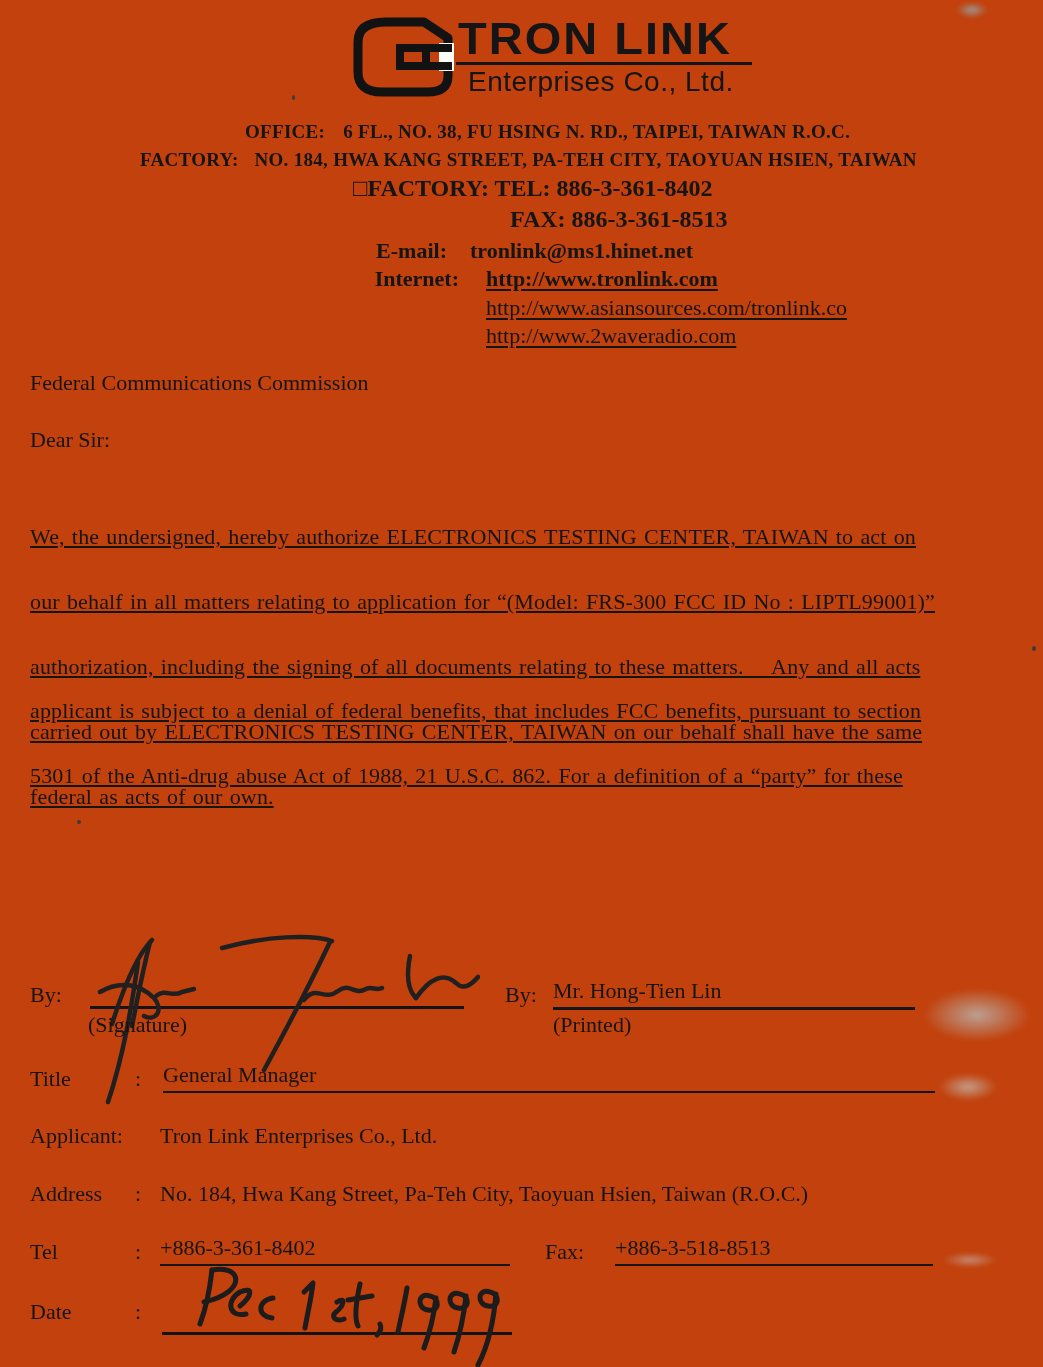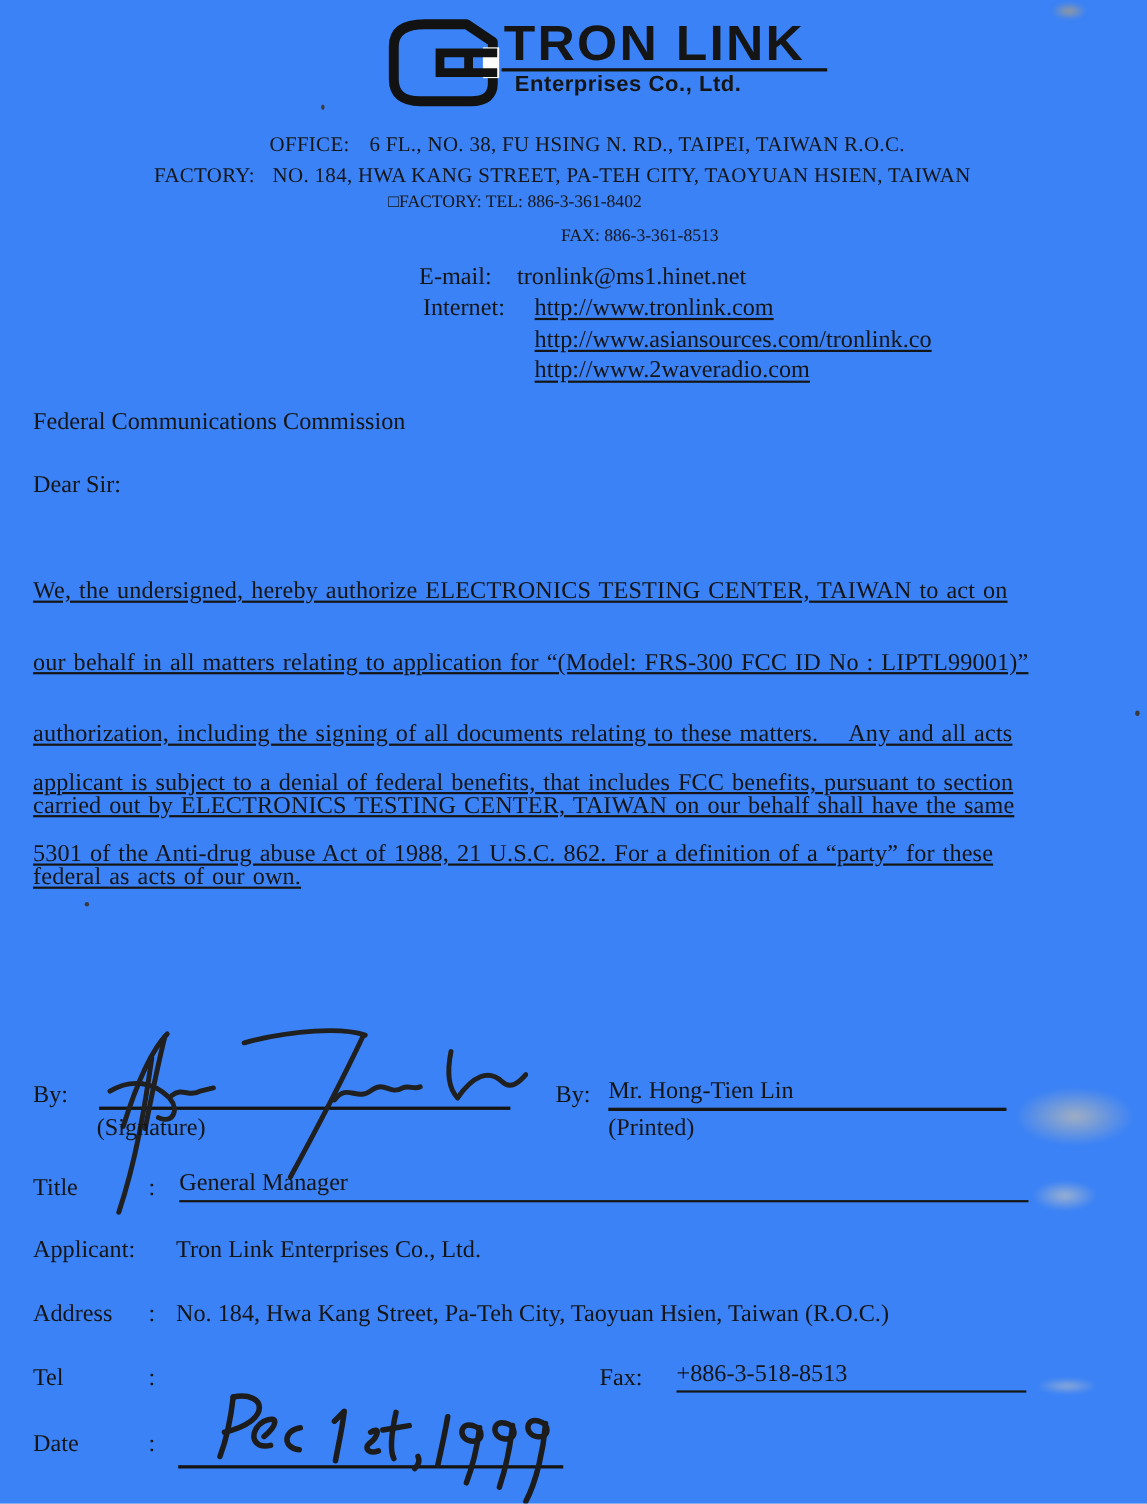--- a/index.html
+++ b/index.html
@@ -1,28 +1,28 @@
 <!DOCTYPE html>
 <html><head>
 <meta charset="utf-8">
 <style>
   html,body{margin:0;padding:0;background:#e8e8e6;}
   .page{
     position:relative;width:1043px;height:1367px;margin:0 auto;
-    background:#3b82f6;color:#151515;
+    background:#c2410c;color:#151515;
     font-family:"Liberation Serif",serif;overflow:hidden;
   }
   .abs{position:absolute;white-space:pre;}
-  .b{font-weight:normal;}
+  .b{font-weight:bold;}
   .sans{font-family:"Liberation Sans",sans-serif;}
   .fs19{font-size:19px;letter-spacing:.3px;}
   .fs22{font-size:22px;}
-  .fs24{font-size:16px;text-align:right;}
+  .fs24{font-size:24px;text-align:right;}
   .brand{font-size:47px;font-weight:bold;letter-spacing:2px;transform:scaleY(.96);transform-origin:top left;}
-  .brand-sub{font-size:20px;font-weight:bold;letter-spacing:.5px;}
+  .brand-sub{font-size:28px;font-weight:normal;letter-spacing:.5px;}
   .rule{background:#141414;}
   .u{text-decoration:underline;text-decoration-thickness:2px;text-underline-offset:3px;}
   .body-line{font-size:22px;line-height:29px;letter-spacing:.15px;word-spacing:1.5px;white-space:pre;text-decoration:underline;}
   .lbl-right{text-align:right;}
   .ulspan{display:inline-block;border-bottom:2.5px solid #161616;padding-bottom:3px;white-space:pre;}
   .smudge{position:absolute;border-radius:50%;filter:blur(2px);}
   .dot{position:absolute;background:#3a3a3a;border-radius:50%;}
   svg{display:block;}
 </style>
 </head>
@@ -105,20 +105,21 @@
 
   <div class="abs fs22" style="left:30px;top:1123px">Applicant:</div>
   <div class="abs fs22" style="left:160px;top:1123px">Tron Link Enterprises Co., Ltd.</div>
 
   <div class="abs fs22" style="left:30px;top:1181px">Address</div>
   <div class="abs fs22" style="left:135px;top:1181px">:</div>
   <div class="abs fs22" style="left:160px;top:1181px">No. 184, Hwa Kang Street, Pa-Teh City, Taoyuan Hsien, Taiwan (R.O.C.)</div>
 
   <div class="abs fs22" style="left:30px;top:1239px">Tel</div>
   <div class="abs fs22" style="left:135px;top:1239px">:</div>
+  <div class="abs" style="left:160px;top:1235px"><span class="ulspan fs22" style="width:350px">+886-3-361-8402</span></div>
 
   <div class="abs fs22" style="left:545px;top:1239px">Fax:</div>
   <div class="abs" style="left:615px;top:1235px"><span class="ulspan fs22" style="width:318px">+886-3-518-8513</span></div>
 
   <div class="abs fs22" style="left:30px;top:1299px">Date</div>
   <div class="abs fs22" style="left:135px;top:1299px">:</div>
   <div class="abs rule" style="left:162px;top:1332px;width:350px;height:2.5px"></div>
 
   <svg class="abs" style="left:170px;top:1262px" width="360" height="105" viewBox="0 0 360 105" role="img" aria-label="Dec 1st, 1999">
     <g fill="none" stroke="#1c1c1c" stroke-width="5" stroke-linecap="round" stroke-linejoin="round">

